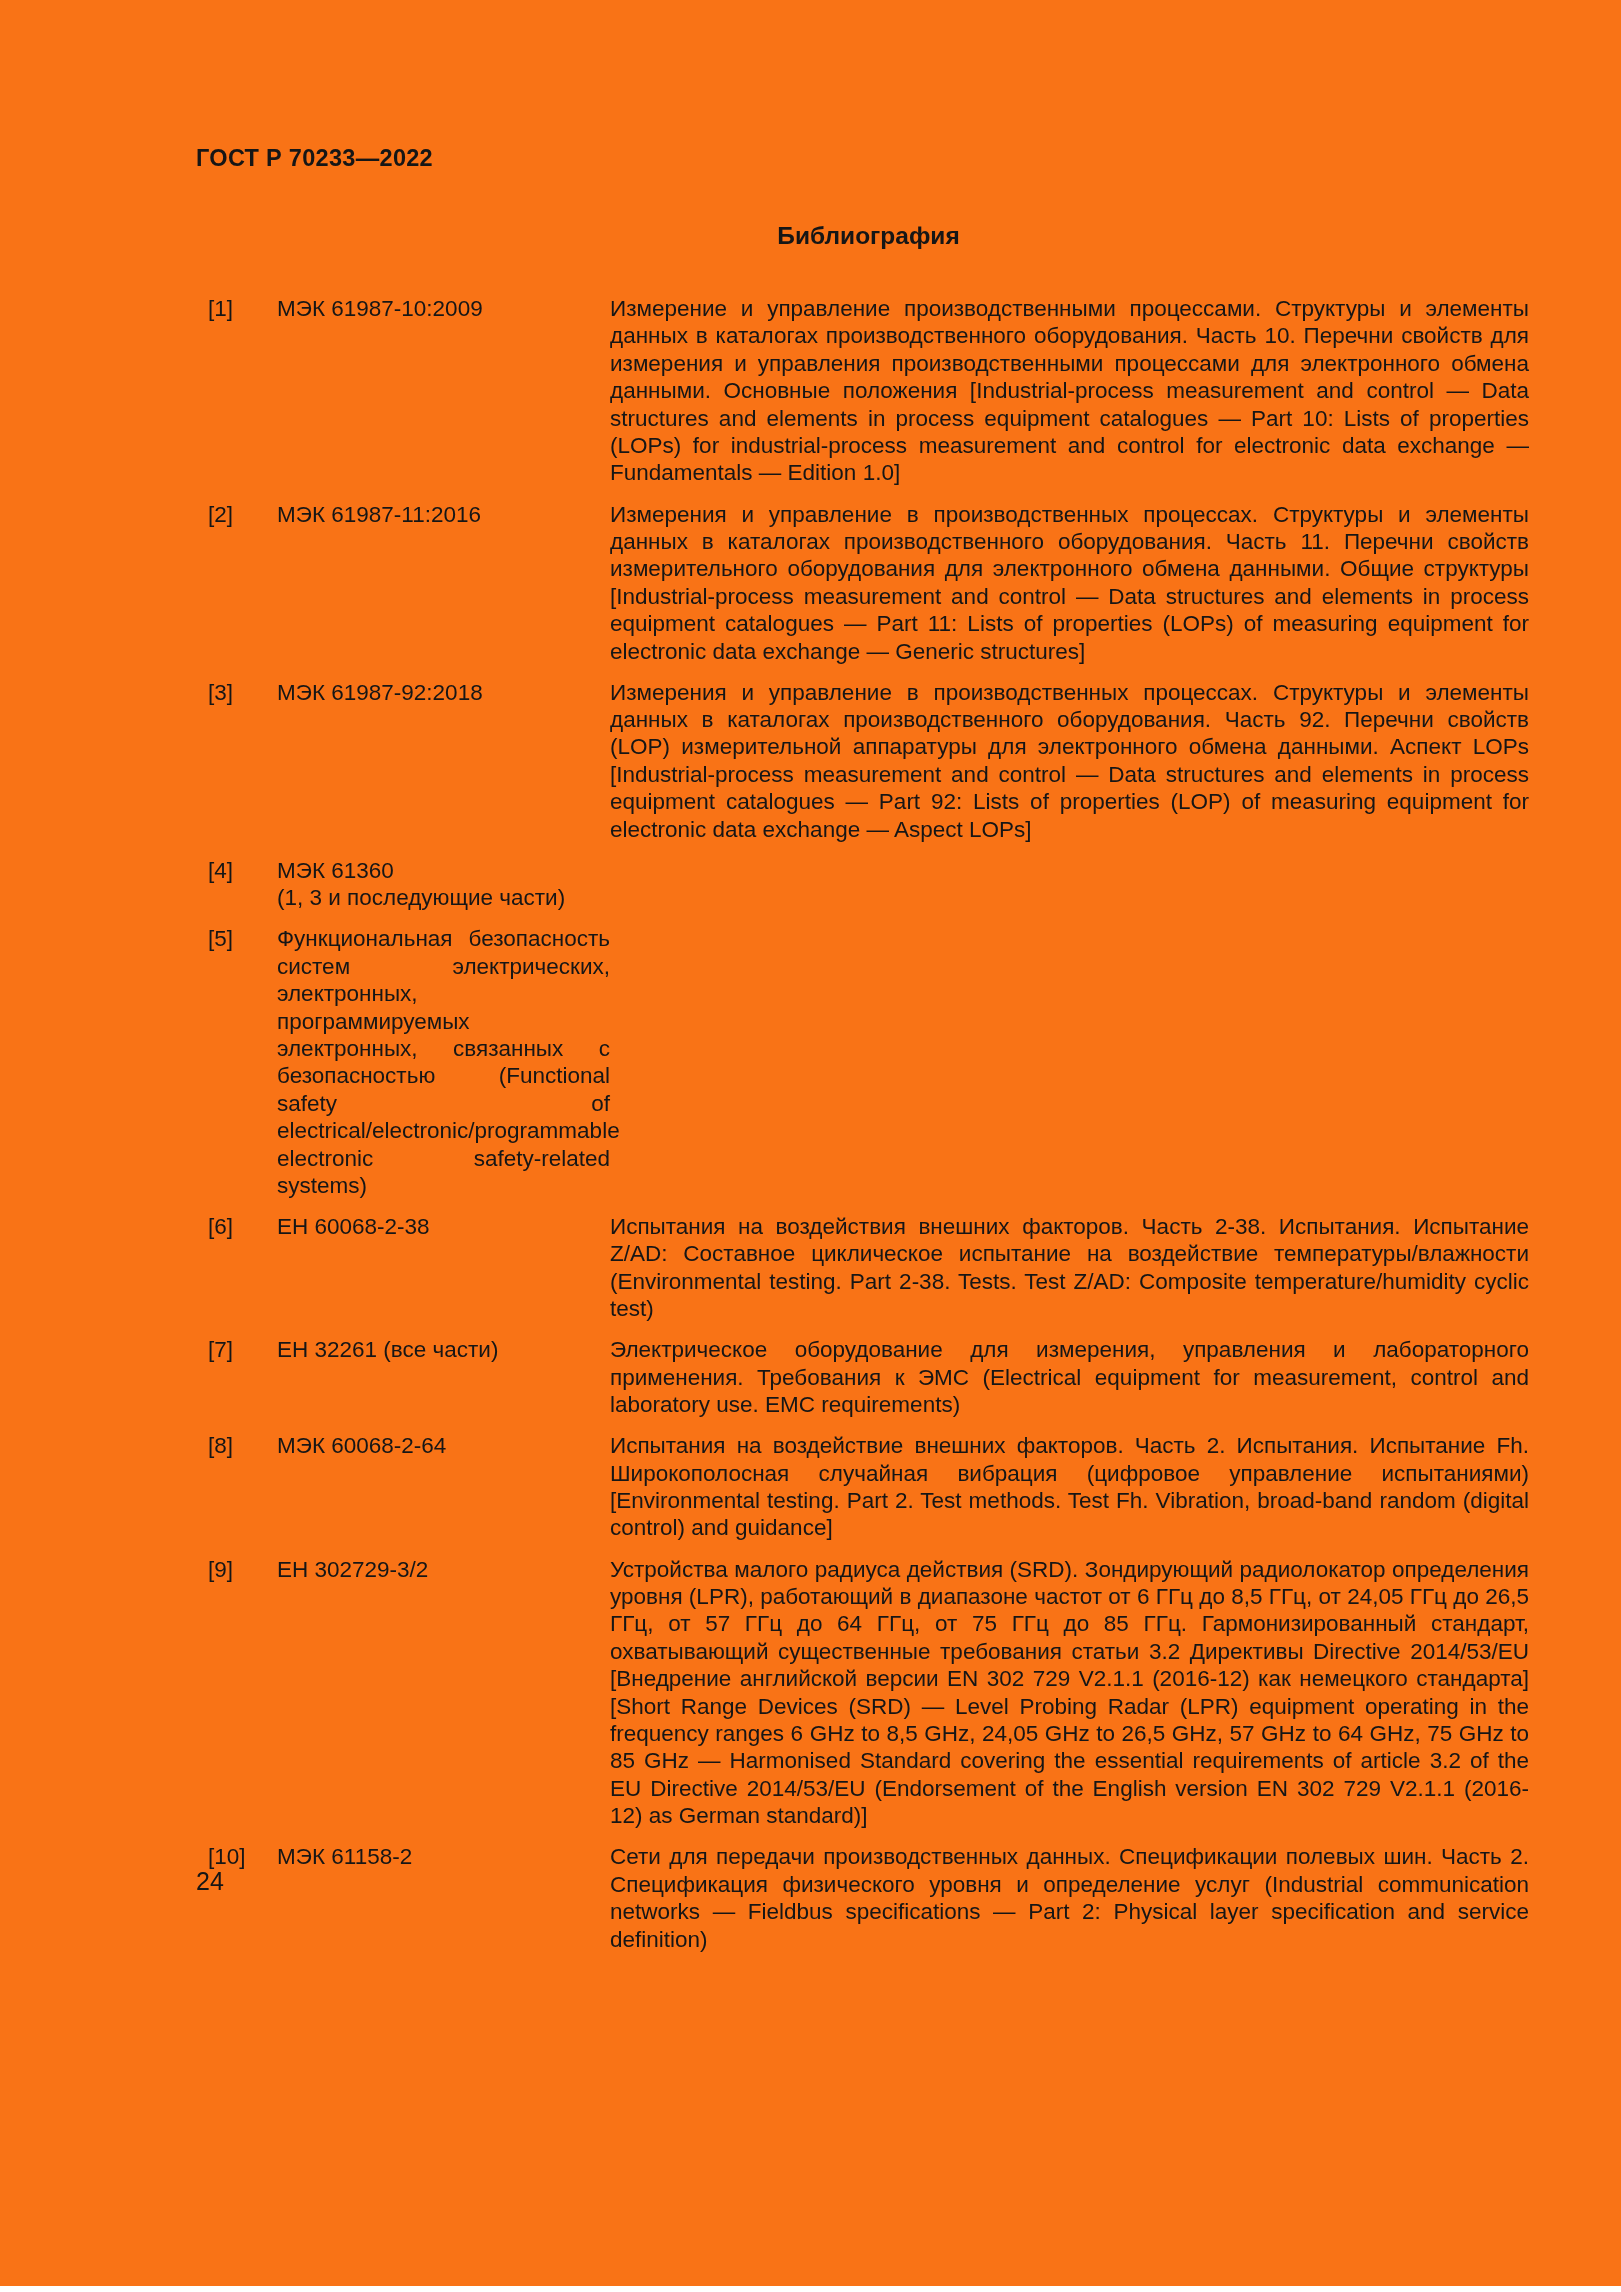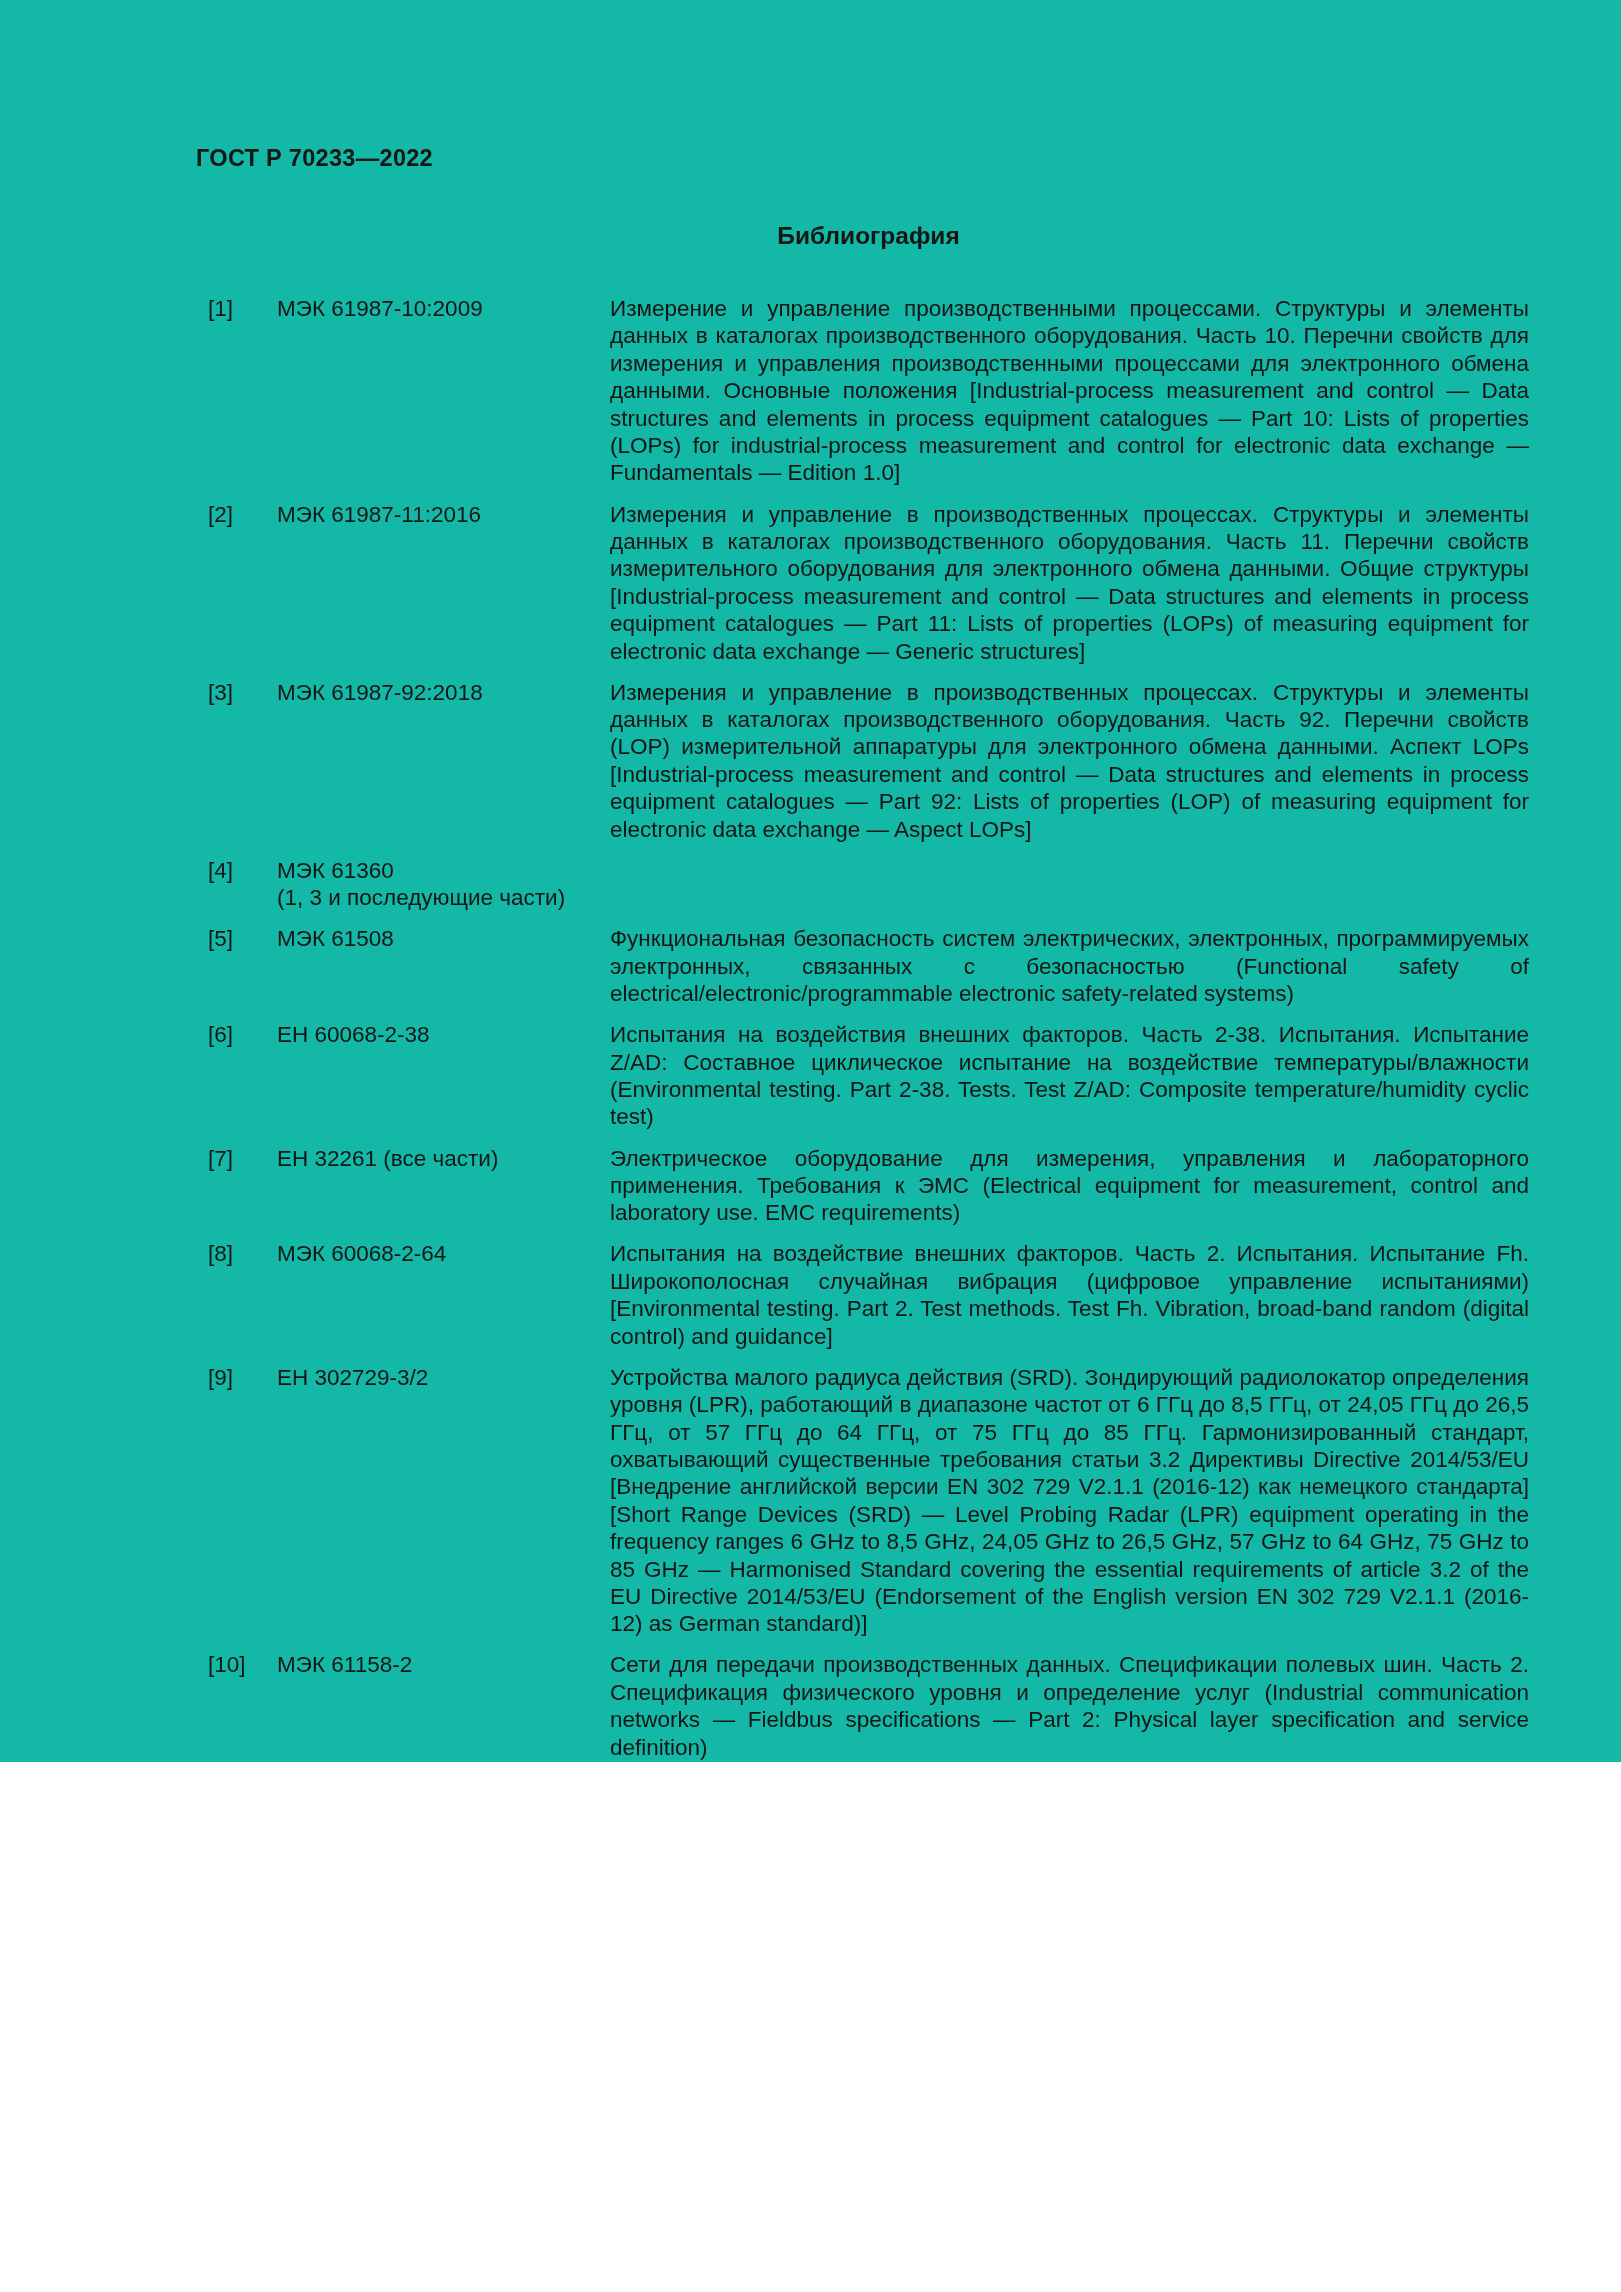--- a/index.html
+++ b/index.html
@@ -1,21 +1,21 @@
 <!DOCTYPE html>
 <html lang="ru"><head>
 <meta charset="utf-8">
 <style>
   * { margin: 0; padding: 0; box-sizing: border-box; }
   html, body { background: #ffffff; }
   .page {
     position: relative;
     width: 1621px;
-    height: 1762px;
-    background: #14b8a6;
+    height: 2286px;
+    background: #f97316;
     color: #161616;
     font-family: "Liberation Sans", sans-serif;
     overflow: hidden;
   }
   .doc-number {
     position: absolute;
     top: 145px;
     left: 196px;
     font-size: 23.5px;
     font-weight: bold;
@@ -82,21 +82,20 @@
       </div>
 
       <div class="entry">
         <span class="num">[4]</span>
         <span class="code">МЭК 61360
 (1, 3 и последующие части)</span>
       </div>
 
       <div class="entry">
         <span class="num">[5]</span>
-        <span class="code">МЭК 61508</span>
         <span class="text">Функциональная безопасность систем электрических, электронных, программируемых электронных, связанных с безопасностью (Functional safety of electrical/electronic/programmable electronic safety-related systems)</span>
       </div>
 
       <div class="entry">
         <span class="num">[6]</span>
         <span class="code">ЕН 60068-2-38</span>
         <span class="text">Испытания на воздействия внешних факторов. Часть 2-38. Испытания. Испытание Z/AD: Составное циклическое испытание на воздействие температуры/влажности (Environmental testing. Part 2-38. Tests. Test Z/AD: Composite temperature/humidity cyclic test)</span>
       </div>
 
       <div class="entry">

